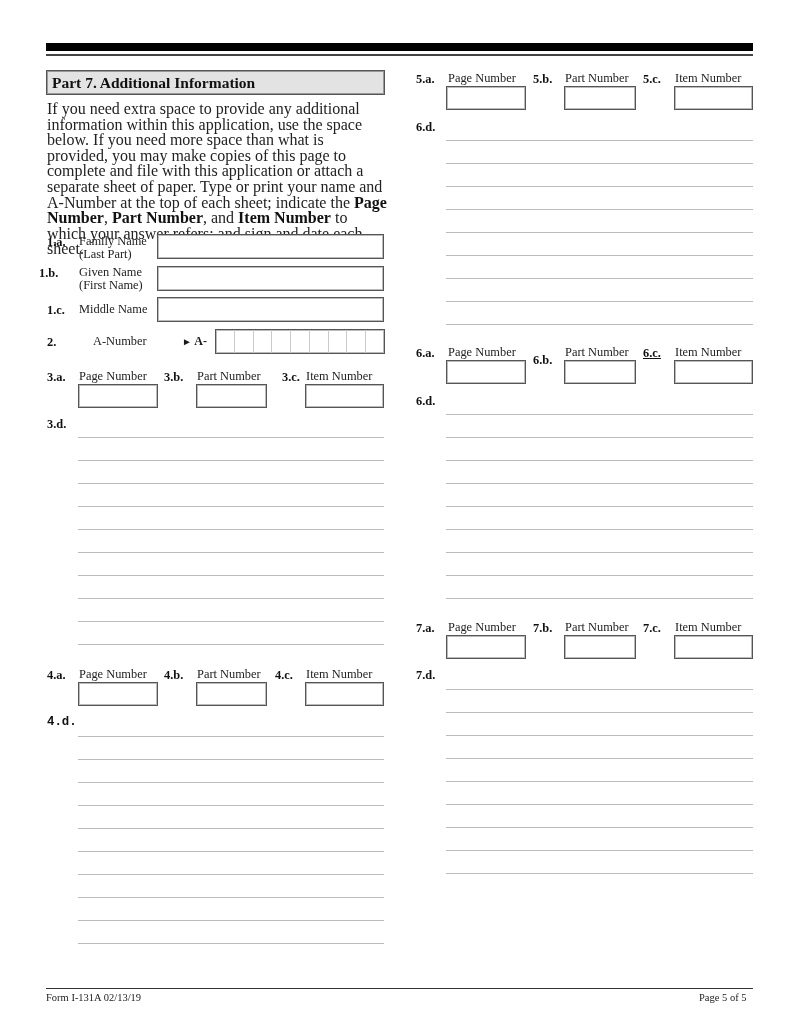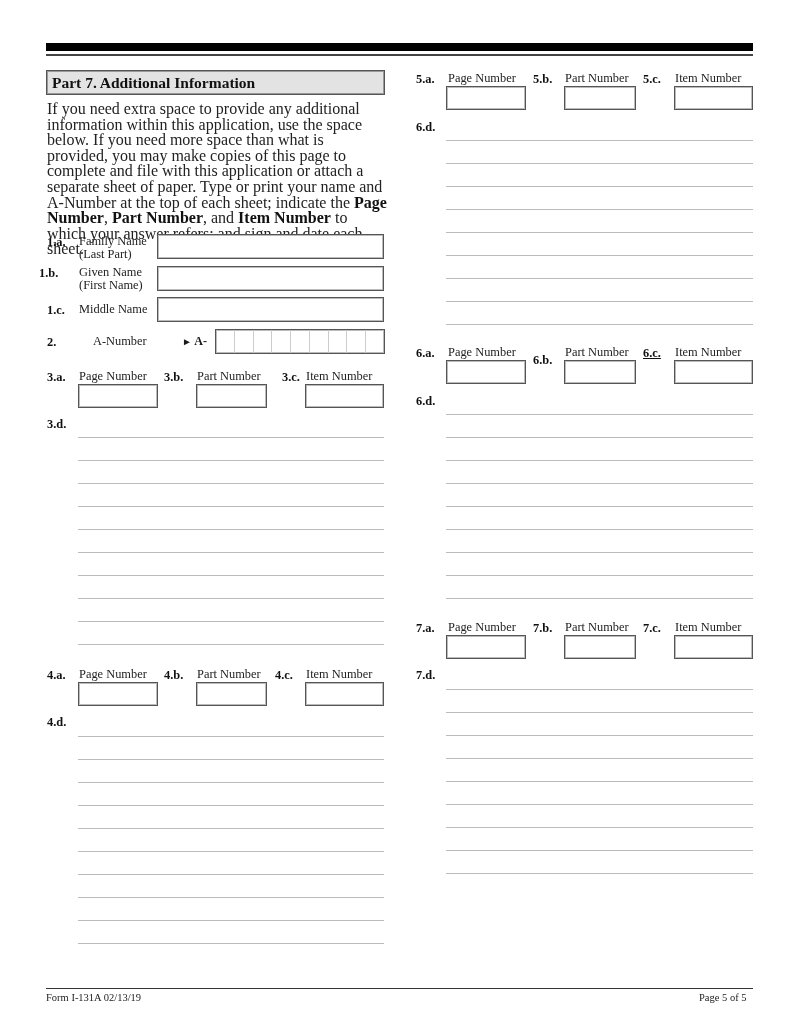--- a/index.html
+++ b/index.html
@@ -97,21 +97,21 @@
 
 <div class="abs num" style="left:47px;top:668px;">4.a.</div>
 <div class="abs lbl" style="left:79px;top:668px;">Page Number</div>
 <div class="abs num" style="left:164px;top:668px;">4.b.</div>
 <div class="abs lbl" style="left:197px;top:668px;">Part Number</div>
 <div class="abs num" style="left:275px;top:668px;">4.c.</div>
 <div class="abs lbl" style="left:306px;top:668px;">Item Number</div>
 <div class="abs box" style="left:78px;top:682px;width:80px;height:24px;"></div>
 <div class="abs box" style="left:196px;top:682px;width:71px;height:24px;"></div>
 <div class="abs box" style="left:305px;top:682px;width:79px;height:24px;"></div>
-<div class="abs num" style="left:47px;top:715px;">4.d.</div>
+<div class="abs num" style="left:47px;top:715px;font-family:Liberation Mono, monospace;">4.d.</div>
 <div class="abs" style="left:78px;top:736px;width:306px;">
   <div class="hline" style="margin-top:0;"></div>
   <div class="hline" style="margin-top:22px;"></div>
   <div class="hline" style="margin-top:22px;"></div>
   <div class="hline" style="margin-top:22px;"></div>
   <div class="hline" style="margin-top:22px;"></div>
   <div class="hline" style="margin-top:22px;"></div>
   <div class="hline" style="margin-top:22px;"></div>
   <div class="hline" style="margin-top:22px;"></div>
   <div class="hline" style="margin-top:22px;"></div>

